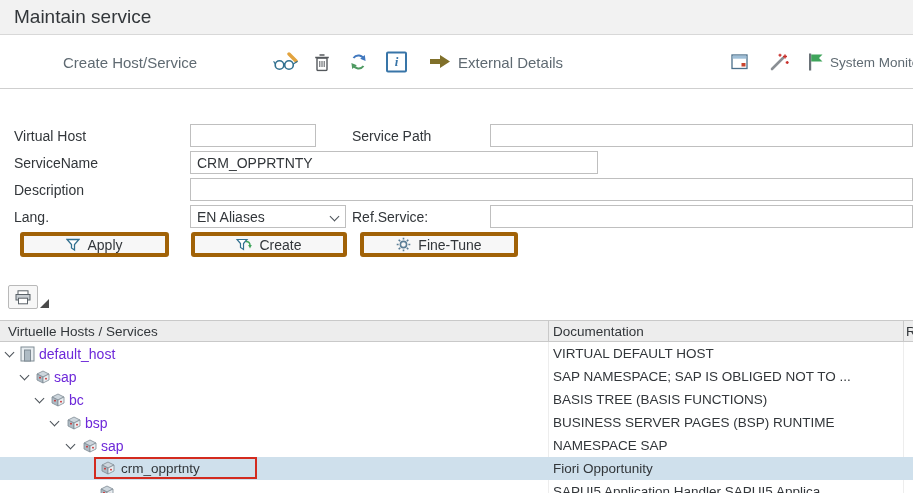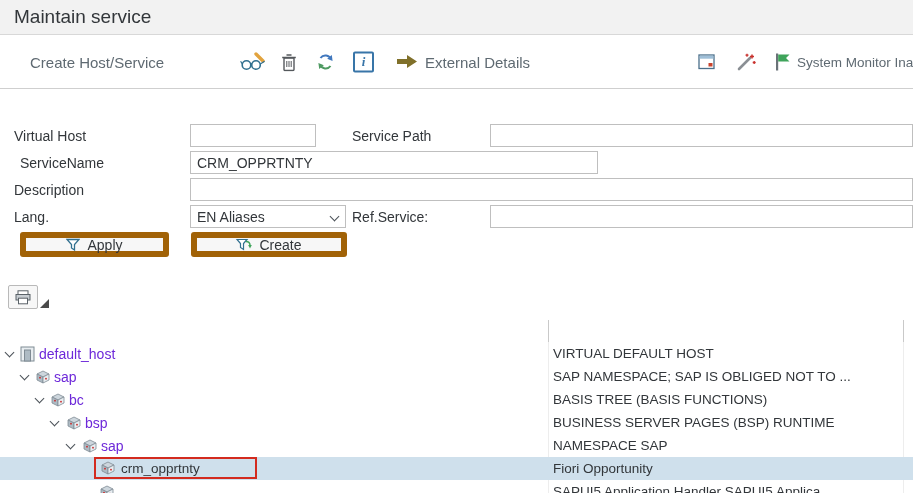--- a/index.html
+++ b/index.html
@@ -8,37 +8,37 @@
 
   
   .titlebar{position:absolute;left:0;top:0;width:913px;height:34px;background:#f2f2f2;
             border-bottom:1px solid #d8d8d8;}
   .titlebar .t{position:absolute;left:14px;top:6px;font-size:19px;color:#32363a;}
 
   
   .toolbar{position:absolute;left:0;top:35px;width:913px;height:53px;background:#fff;
            border-bottom:1px solid #cfcfcf;}
   .tbitem{position:absolute;top:50%;transform:translateY(-50%);display:flex;align-items:center;
-          white-space:nowrap;cursor:default;}
+          white-space:nowrap;cursor:default;margin-left:33px;}
   .tbtext{font-size:15px;color:#5f6a72;}
   .infoicon{display:inline-flex;align-items:center;justify-content:center;width:17px;height:17px;
             border:2px solid #3875a8;border-radius:2px;color:#3875a8;
             font-family:"Liberation Serif",serif;font-style:italic;font-weight:bold;font-size:13px;}
 
   
   .filterhead{position:absolute;left:0;top:89px;width:913px;height:29px;border-bottom:1px solid #d4d4d4;}
   .filterhead .t{position:absolute;left:14px;top:6px;font-size:14px;color:#32363a;}
   .flabel{position:absolute;font-size:14px;color:#32363a;}
   .finput{position:absolute;height:23px;border:1px solid #bfbfbf;background:#fff;box-sizing:border-box;
           font-family:"Liberation Sans",sans-serif;font-size:14px;color:#32363a;padding:0 6px;outline:none;}
   .combo{position:absolute;height:23px;border:1px solid #bfbfbf;background:#fff;box-sizing:border-box;
          display:flex;align-items:center;padding:0 6px;font-size:14px;cursor:pointer;}
   .combo .chevd{position:absolute;right:7px;top:7px;width:6px;height:6px;
                 border-right:1.5px solid #4a5157;border-bottom:1.5px solid #4a5157;transform:rotate(45deg);}
-  .btn{position:absolute;height:25px;background:#f7f7f7;border:6px solid #a16207;border-radius:3px;
+  .btn{position:absolute;height:25px;background:#f7f7f7;border:4px solid #a16207;border-radius:3px;
        display:flex;align-items:center;justify-content:center;gap:7px;font-size:14px;color:#32363a;
        box-sizing:border-box;cursor:pointer;}
 
   
   .minibtn{position:absolute;left:8px;top:285px;width:30px;height:24px;background:#f7f7f7;
            border:1px solid #b9b9b9;border-radius:2px;display:flex;align-items:center;justify-content:center;
            box-sizing:border-box;cursor:pointer;}
   .cornerhandle{position:absolute;left:40px;top:299px;width:0;height:0;cursor:pointer;
                 border-left:9px solid transparent;border-bottom:9px solid #4a4a4a;}
 
@@ -141,21 +141,21 @@
       <span class="tbtext" style="font-size:13.5px">System Monitor Inactive</span>
     </div>
   </div>
 
 
   <div class="flabel" style="left:14px;top:128px">Virtual Host</div>
   <input class="finput" style="left: 190px; top: 124px; width: 126px;" value="">
   <div class="flabel" style="left:352px;top:128px">Service Path</div>
   <input class="finput" style="left: 490px; top: 124px; width: 423px;" value="">
 
-  <div class="flabel" style="left:20px;top:155px">ServiceName</div>
+  <div class="flabel" style="left:14px;top:155px">ServiceName</div>
   <input class="finput" style="left: 190px; top: 151px; width: 408px;" value="CRM_OPPRTNTY">
 
   <div class="flabel" style="left:14px;top:182px">Description</div>
   <input class="finput" style="left: 190px; top: 178px; width: 723px;" value="">
 
   <div class="flabel" style="left:14px;top:209px">Lang.</div>
   <div class="combo" style="left:190px;top:205px;width:156px">
     <span>EN Aliases</span>
     <span class="chevd"></span>
   </div>
@@ -169,30 +169,44 @@
     <span>Apply</span>
   </div>
   <div class="btn" style="left:191px;top:232px;width:156px">
     <svg width="16" height="14" viewBox="0 0 16 14">
       <path d="M1 1.5 H11 L7.5 5.5 V11.5 L4.5 9.5 V5.5 Z" fill="#fff" stroke="#31708f" stroke-width="1.2"></path>
       <path d="M10 3.5 C13 3.5 14 5.5 14 7.5" fill="none" stroke="#3fa45b" stroke-width="1.5"></path>
       <polygon points="14,10.5 12.2,7 15.8,7" fill="#3fa45b"></polygon>
     </svg>
     <span>Create</span>
   </div>
+  <div class="btn" style="left:360px;top:232px;width:158px">
+    <svg width="15" height="15" viewBox="0 0 15 15">
+      <circle cx="7.5" cy="7.5" r="3.1" fill="none" stroke="#5a7d95" stroke-width="1.6"></circle>
+      <g stroke="#5a7d95" stroke-width="1.6">
+        <path d="M7.5 0.7 V2.6 M7.5 12.4 V14.3 M0.7 7.5 H2.6 M12.4 7.5 H14.3 M2.7 2.7 L4.1 4.1 M10.9 10.9 L12.3 12.3 M12.3 2.7 L10.9 4.1 M4.1 10.9 L2.7 12.3"></path>
+      </g>
+    </svg>
+    <span>Fine-Tune</span>
+  </div>
 
   <div class="minibtn">
     <svg width="16" height="15" viewBox="0 0 16 15">
       <rect x="3" y="0.8" width="10" height="3.7" fill="#fff" stroke="#5a6268"></rect>
       <rect x="1" y="4.5" width="14" height="5.5" fill="#c7cdd2" stroke="#5a6268"></rect>
       <rect x="3.5" y="8.2" width="9" height="5.6" fill="#fff" stroke="#5a6268"></rect>
     </svg>
   </div>
   <div class="cornerhandle"></div>
 
+  <div class="thead">
+    <div class="thcell" style="left:8px">Virtuelle Hosts / Services</div>
+    <div class="thcell" style="left:553px">Documentation</div>
+    <div class="thcell" style="left:906px">R</div>
+  </div>
   <div class="vsep-h" style="left:548px"></div>
   <div class="vsep-h" style="left:903px"></div>
   <div class="vsep-b" style="left:548px"></div>
   <div class="vsep-b" style="left:903px"></div>
 
   <div class="tree">
 
     <div class="trow">
       <span class="chev" style="left:6px"></span>
       <span class="nicon" style="left:20px">

